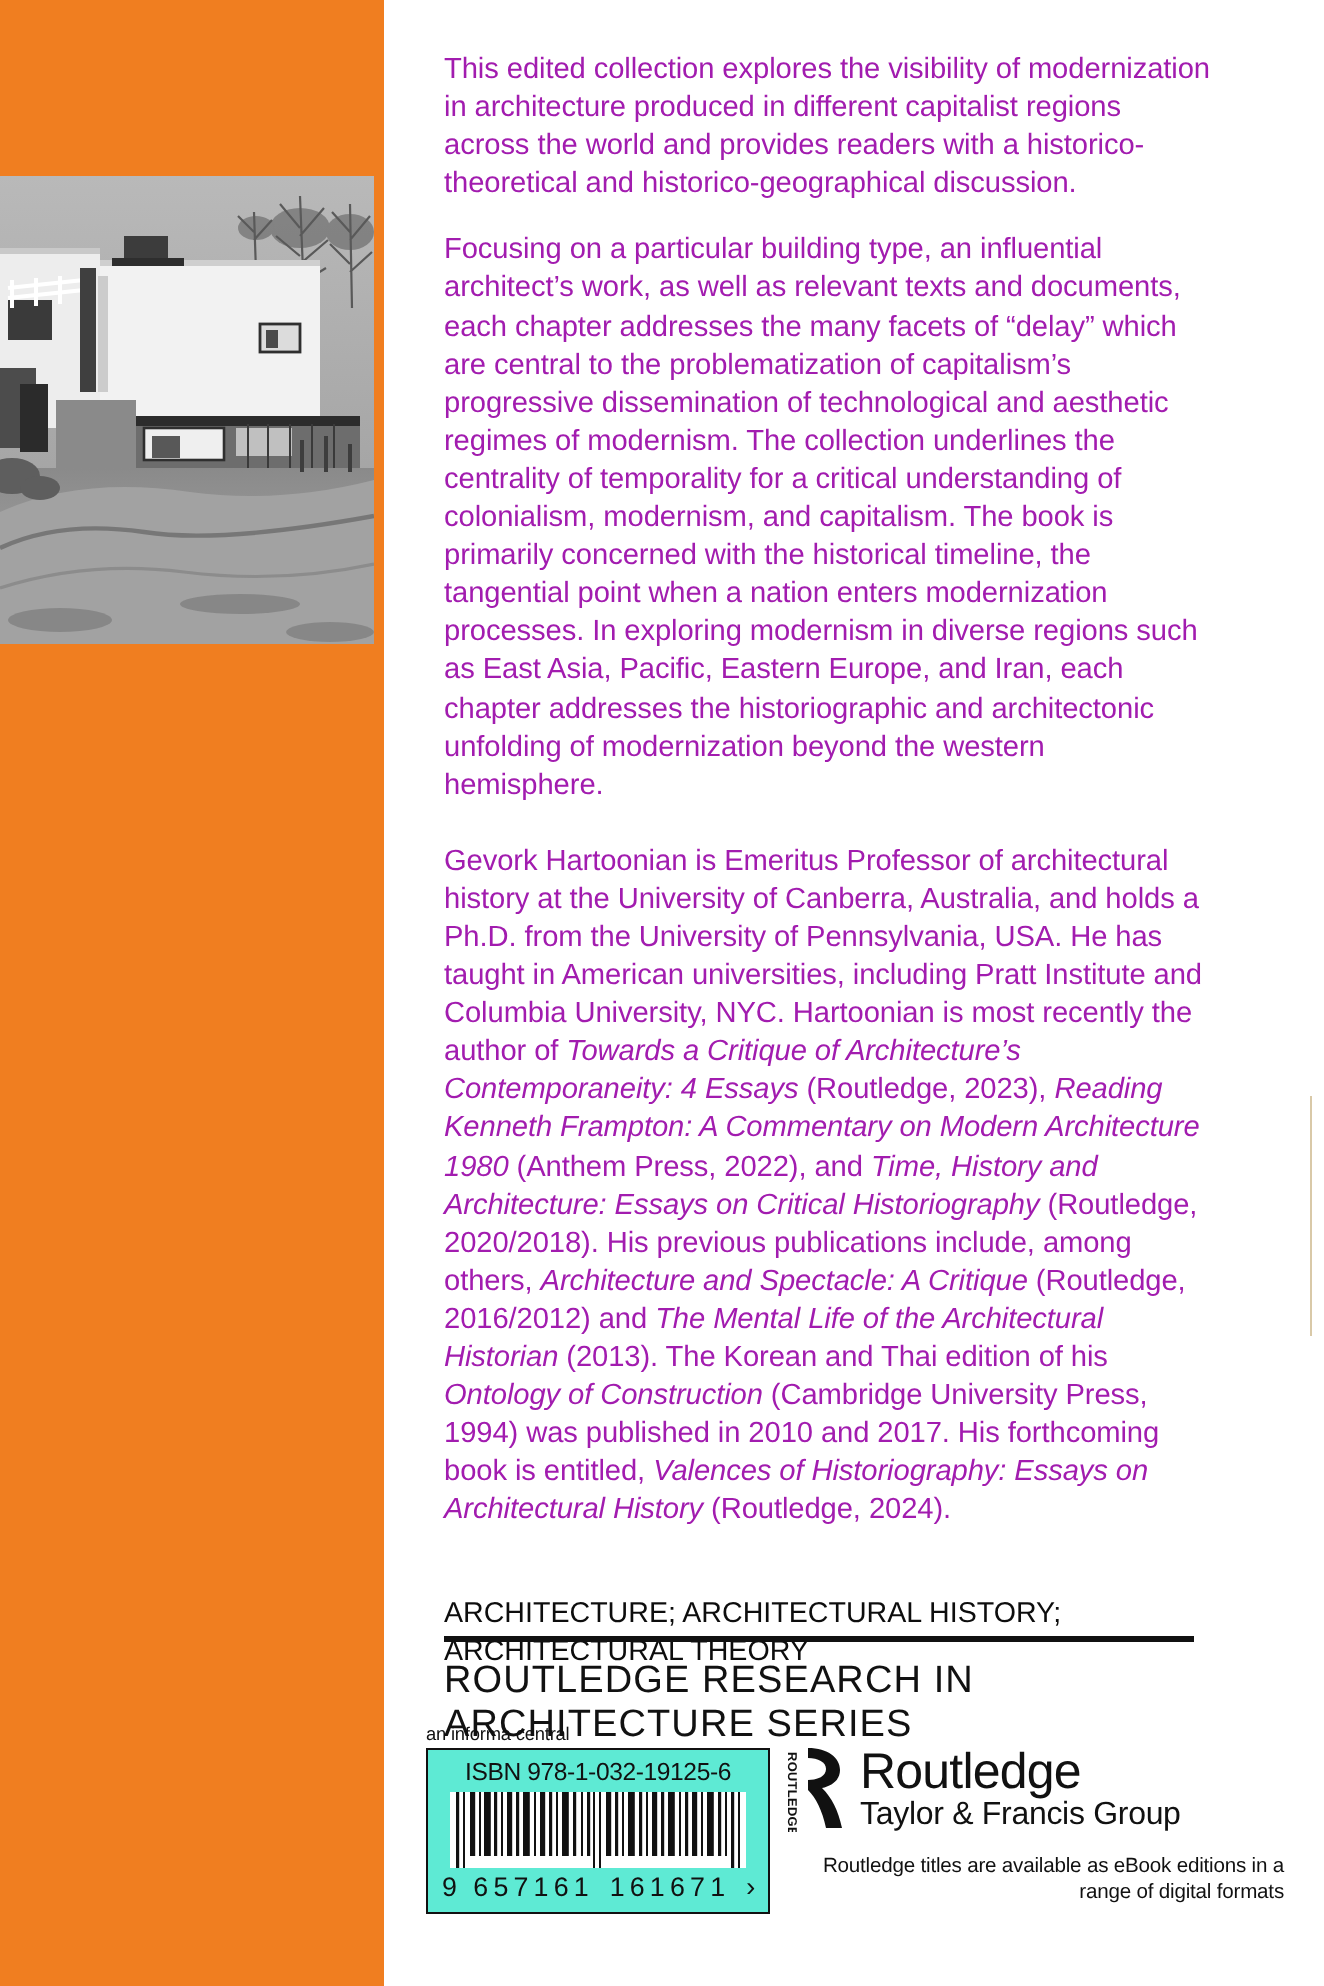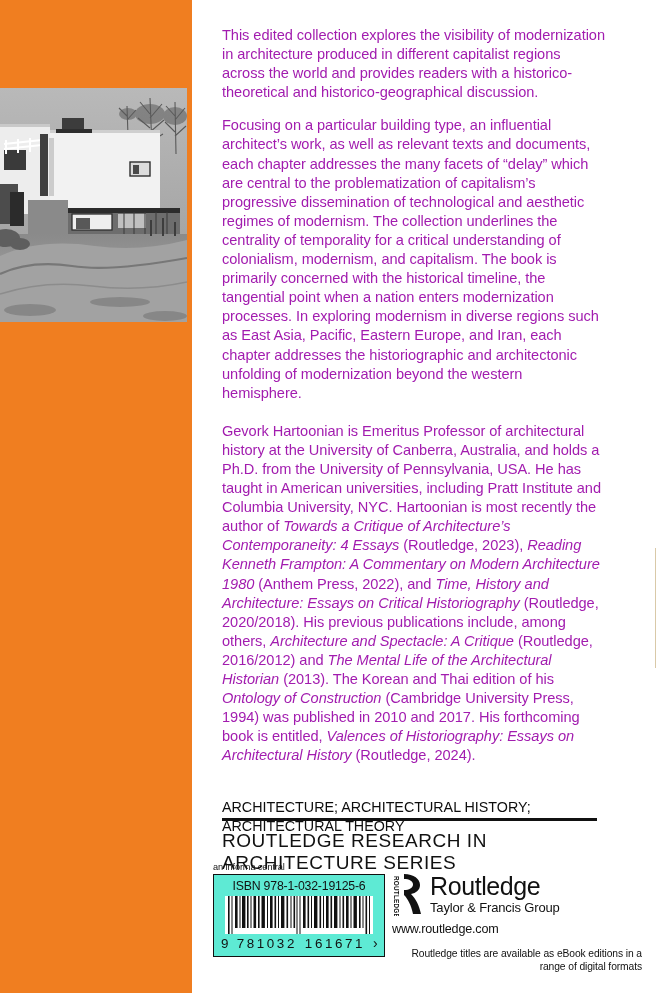--- a/index.html
+++ b/index.html
@@ -144,21 +144,21 @@
   .rt-top { display: flex; align-items: center; }
   .rt-mark { width: 30px; height: 44px; display: block; }
   .rt-words { margin-left: 8px; padding-top: 1px; }
   .rt-name {
     font-size: 25px;
     line-height: 25px;
     color: #111111;
     letter-spacing: -0.4px;
   }
   .rt-sub {
-    font-size: 13px;
+    font-size: 16px;
     line-height: 14px;
     color: #111111;
     margin-top: 2px;
     letter-spacing: -0.15px;
   }
   .rt-url {
     font-size: 12.6px;
     color: #111111;
     margin-top: 6px;
     letter-spacing: -0.2px;
@@ -330,35 +330,34 @@
         <rect x="125.5" y="0" width="1" height="32"></rect>
           <rect x="128.5" y="0" width="3.4" height="32"></rect>
         <rect x="134" y="0" width="1.6" height="32"></rect>
           <rect x="137.5" y="0" width="1" height="32"></rect>
         <rect x="140.5" y="0" width="1.6" height="38"></rect>
           <rect x="144" y="0" width="1" height="38"></rect>
       </g>
     </svg>
     <div class="barcode-digits">
       <span class="bd-left">9</span>
-      <span class="bd-mid">781032</span>
+      <span class="bd-mid">657161</span>
       <span class="bd-right">161671</span>
       <span class="bd-caret">›</span>
     </div>
   </div>
 
   <div class="routledge">
     <div class="rt-top">
       <svg class="rt-mark" viewBox="0 0 30 44" xmlns="http://www.w3.org/2000/svg">
         <text x="2" y="4" transform="rotate(90 2 4)" font-family="Liberation Sans, sans-serif" font-size="6.4" font-weight="bold" fill="#111111" letter-spacing="0.2">ROUTLEDGE</text>
         <path d="M12 2 C22 2 28 7 28 13 C28 18 24 21 19 22 C24 27 27 33 29 42 L21 42 C19 33 16 27 12 23 L12 42 L12 2 Z" fill="#111111"></path>
         <path d="M12 7 L12 18 C17 18 21 16 21 12.5 C21 9 17 7 12 7 Z" fill="#ffffff"></path>
       </svg>
       <div class="rt-words">
         <div class="rt-name">Routledge</div>
         <div class="rt-sub">Taylor &amp; Francis Group</div>
       </div>
     </div>
-    <div class="rt-url">www.routledge.com</div>
     <div class="rt-ebook">Routledge titles are available as eBook editions in a range of digital formats</div>
   </div>
 
 </div>
 
 </body></html>

